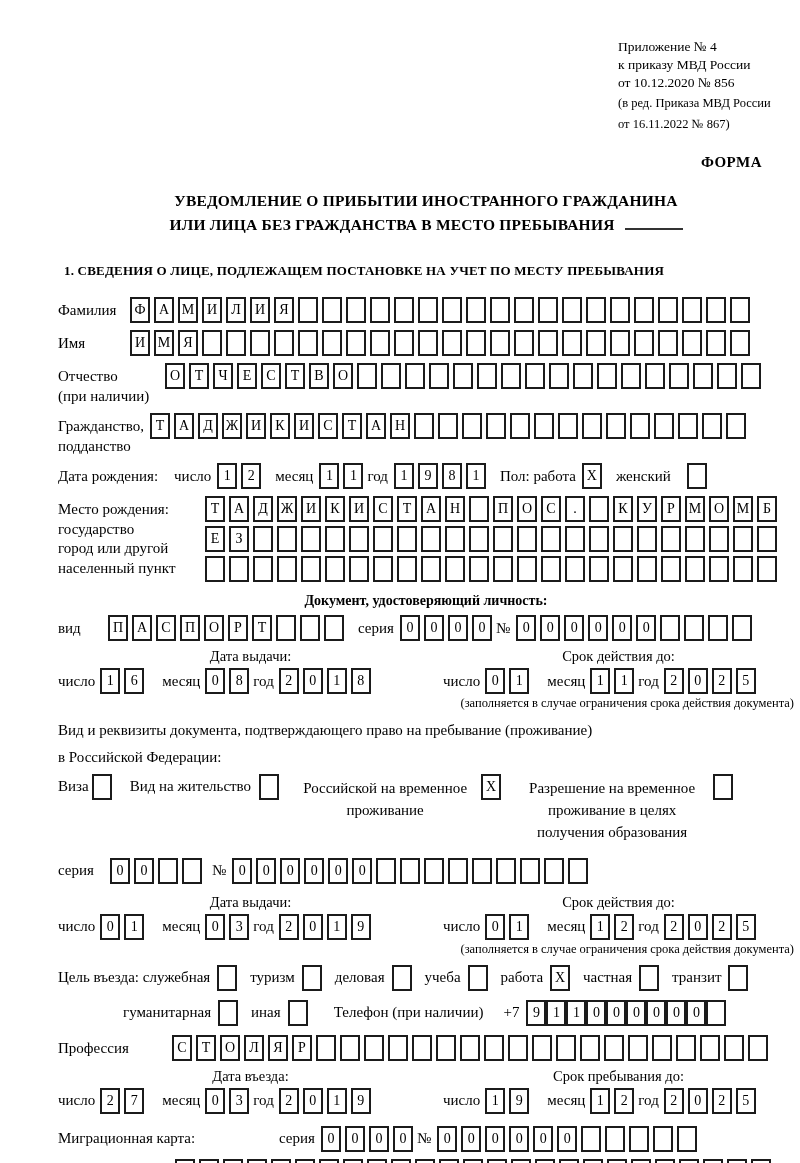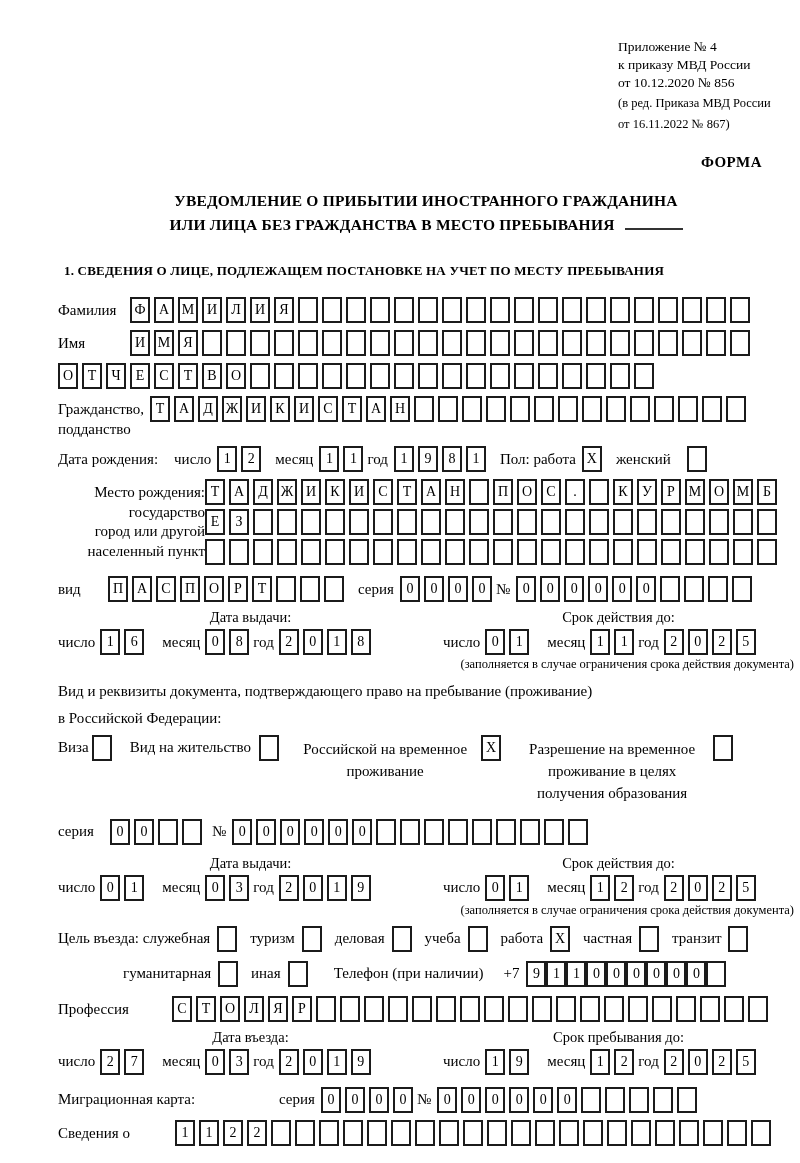--- a/index.html
+++ b/index.html
@@ -18,21 +18,21 @@
   .sec-heading{font-weight:bold;font-size:13px;margin:26px 0 18px 6px;letter-spacing:.2px;}
 
   
   .cells{display:inline-flex;flex-wrap:nowrap;vertical-align:middle;}
   .cell{box-sizing:border-box;flex:none;display:inline-block;width:20px;height:26px;
         border:2px solid #1b1b1b;margin-right:4px;text-align:center;
         line-height:22px;font-size:14px;background:#fff;}
 
   .row{display:flex;align-items:flex-start;margin-bottom:7px;}
   .lbl{flex:none;line-height:1.3;padding-top:4px;}
-  .w72{width:72px;} .w92{width:92px;} .w107{width:107px;} .w147{width:147px;text-align:right;}
+  .w72{width:72px;} .w92{width:92px;} .w107{width:107px;} .w147{width:147px;}
   .w114{width:114px;} .w117{width:117px;}
   .stack > .cells{display:flex;margin-bottom:4px;}
 
   .inline-row{display:flex;align-items:center;margin-bottom:7px;flex-wrap:nowrap;}
   .inline-row .t{padding:0 6px 0 0;}
   .gap{width:10px;flex:none;}
 
   .doc-heading{font-weight:bold;text-align:center;font-size:14px;margin:4px 0 6px 0;}
 
   .dates{display:flex;margin-bottom:2px;}
@@ -136,20 +136,24 @@
         <span class="cell"></span>
         <span class="cell"></span>
         <span class="cell"></span>
         <span class="cell"></span>
         <span class="cell"></span>
         <span class="cell"></span>
       </div>
   </div>
 
   <div class="row">
+    <div class="lbl w107">
+      <div>Отчество</div>
+      <div>(при наличии)</div>
+    </div>
     <div class="cells">
         <span class="cell">О</span>
         <span class="cell">Т</span>
         <span class="cell">Ч</span>
         <span class="cell">Е</span>
         <span class="cell">С</span>
         <span class="cell">Т</span>
         <span class="cell">В</span>
         <span class="cell">О</span>
         <span class="cell"></span>
@@ -322,20 +326,21 @@
           <span class="cell"></span>
           <span class="cell"></span>
           <span class="cell"></span>
           <span class="cell"></span>
           <span class="cell"></span>
           <span class="cell"></span>
         </div>
     </div>
   </div>
 
+  <div class="doc-heading">Документ, удостоверяющий личность:</div>
   <div class="inline-row">
     <span class="t" style="width:44px;">вид</span>
     <span class="cells">
         <span class="cell">П</span>
         <span class="cell">А</span>
         <span class="cell">С</span>
         <span class="cell">П</span>
         <span class="cell">О</span>
         <span class="cell">Р</span>
         <span class="cell">Т</span>

